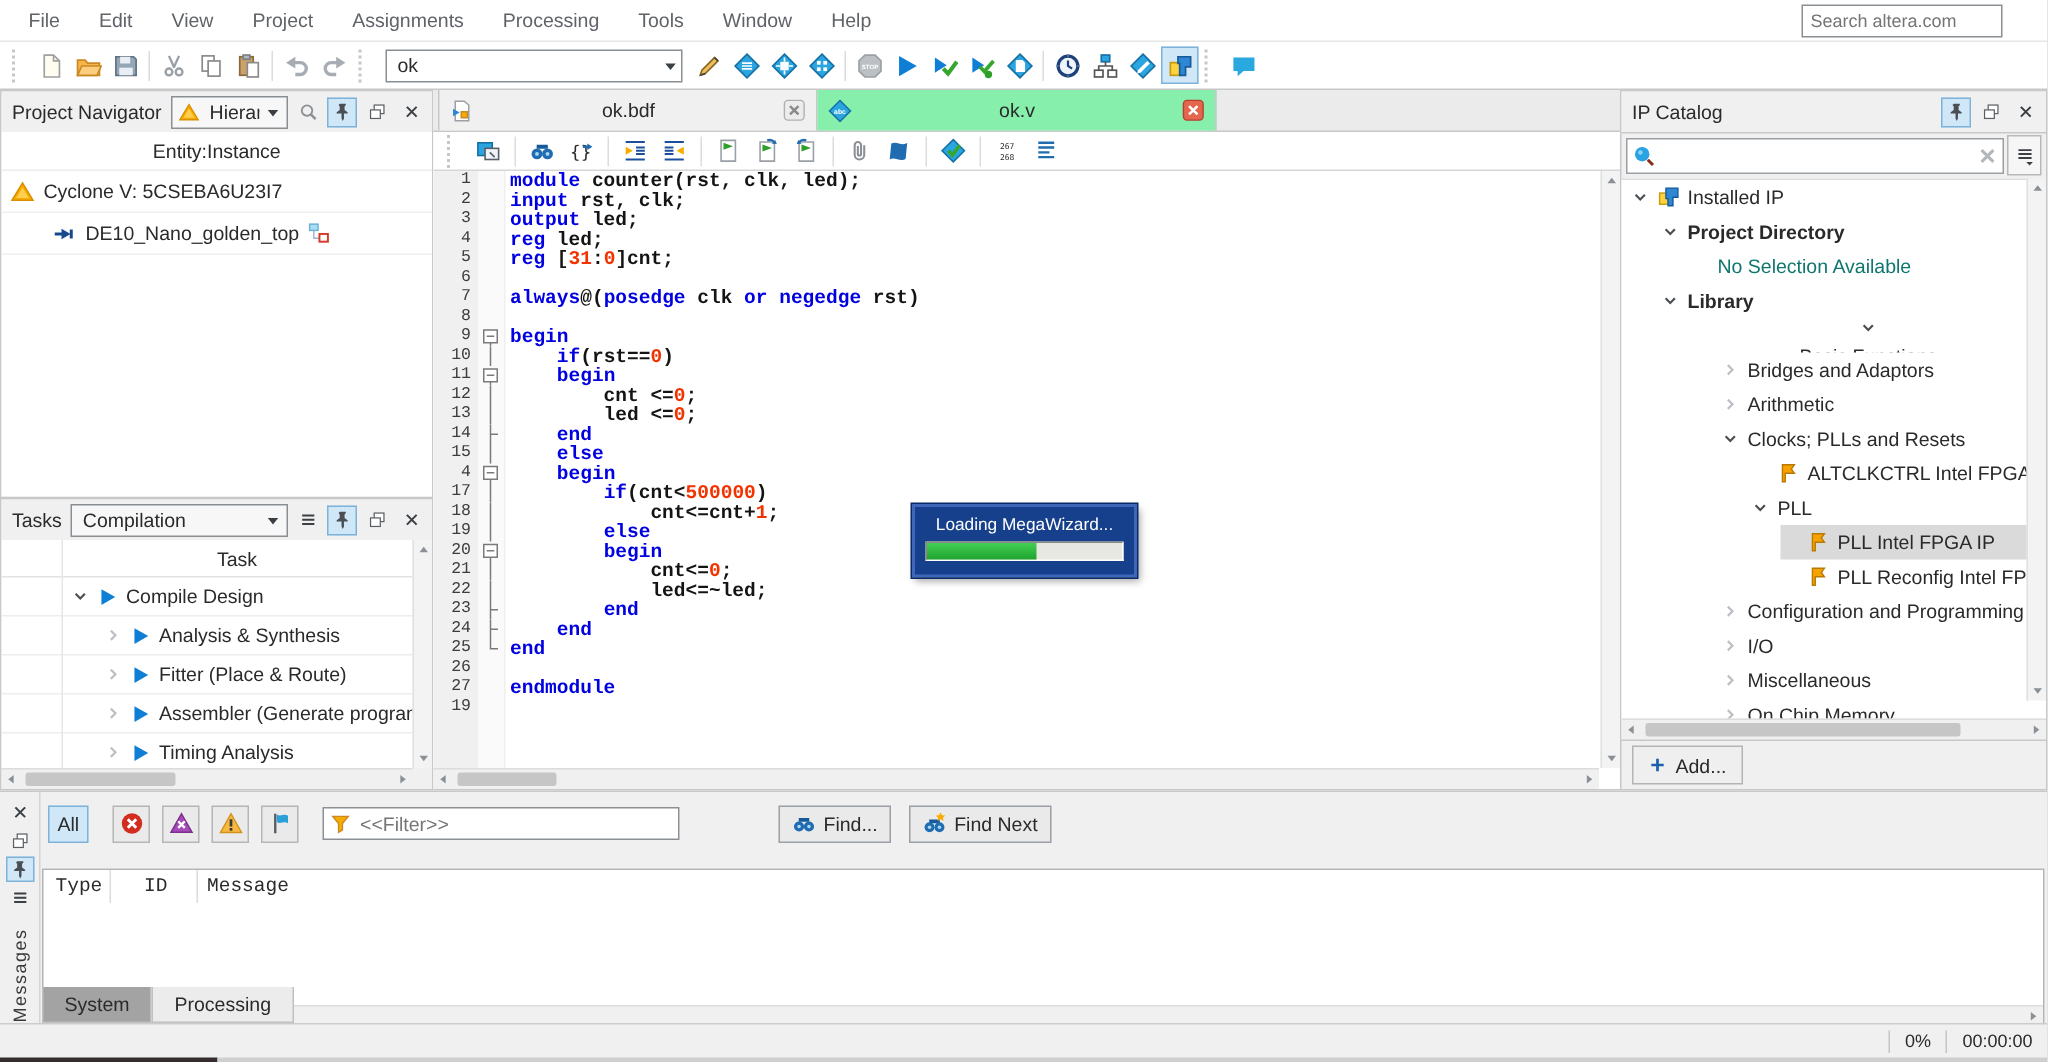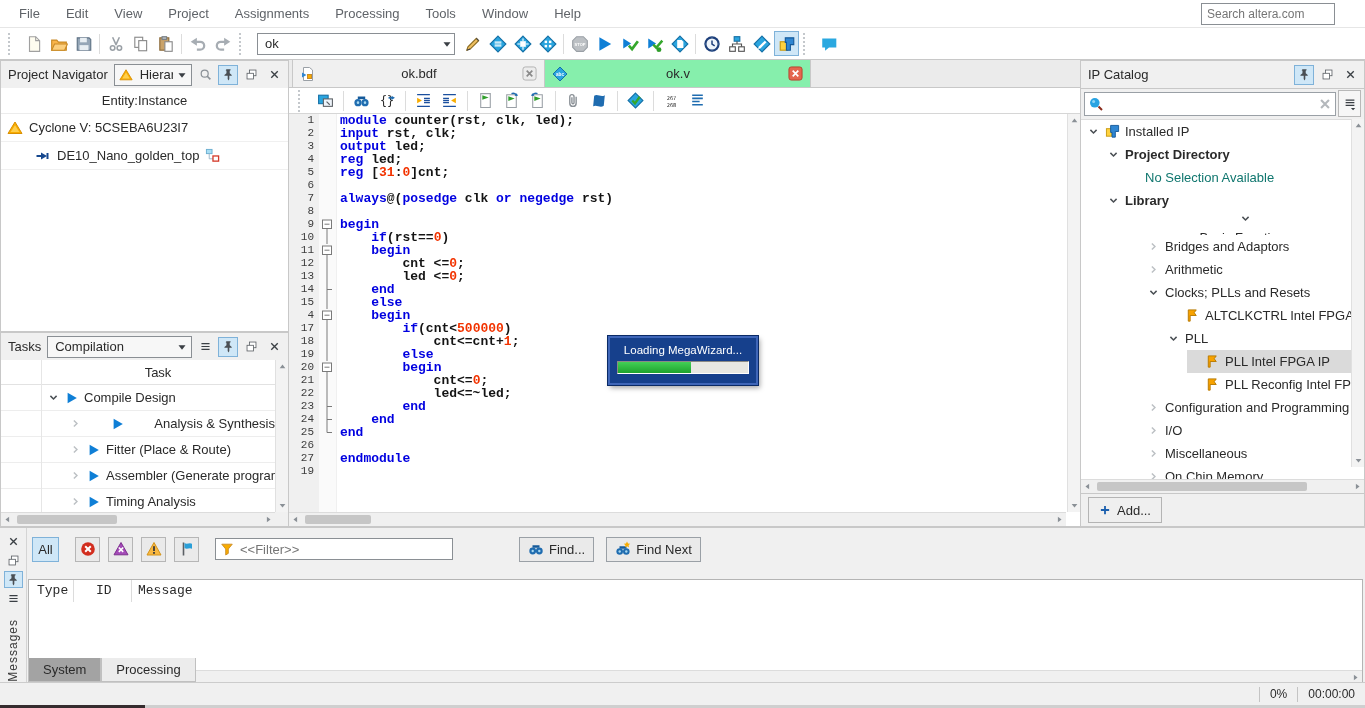--- a/index.html
+++ b/index.html
@@ -498,21 +498,21 @@
                 <path d="M4.2 6l3.8 3.8L11.8 6" fill="none" stroke="#4a4f54" stroke-width="1.8"></path>
               </svg>
             </span>
             <span class="icon play" style="height: 14px; width: 14px;">
               <svg viewBox="0 0 16 16" preserveAspectRatio="xMidYMid meet">
                 <polygon points="3,2 13.5,8 3,14" fill="#0f7fd6"></polygon>
               </svg>
             </span>
             <span>Compile Design</span>
           </div>
-          <div class="task-row" style="padding-left: 68px; justify-content: space-between;">
+          <div class="task-row" style="padding-left: 68px;">
             <span class="icon chev" style="height: 13px; width: 13px;">
               <svg viewBox="0 0 16 16" preserveAspectRatio="xMidYMid meet">
                 <path d="M6 4.2L9.8 8 6 11.8" fill="none" stroke="#bcc0c4" stroke-width="1.8"></path>
               </svg>
             </span>
             <span class="icon play" style="height: 14px; width: 14px;">
               <svg viewBox="0 0 16 16" preserveAspectRatio="xMidYMid meet">
                 <polygon points="3,2 13.5,8 3,14" fill="#0f7fd6"></polygon>
               </svg>
             </span>

